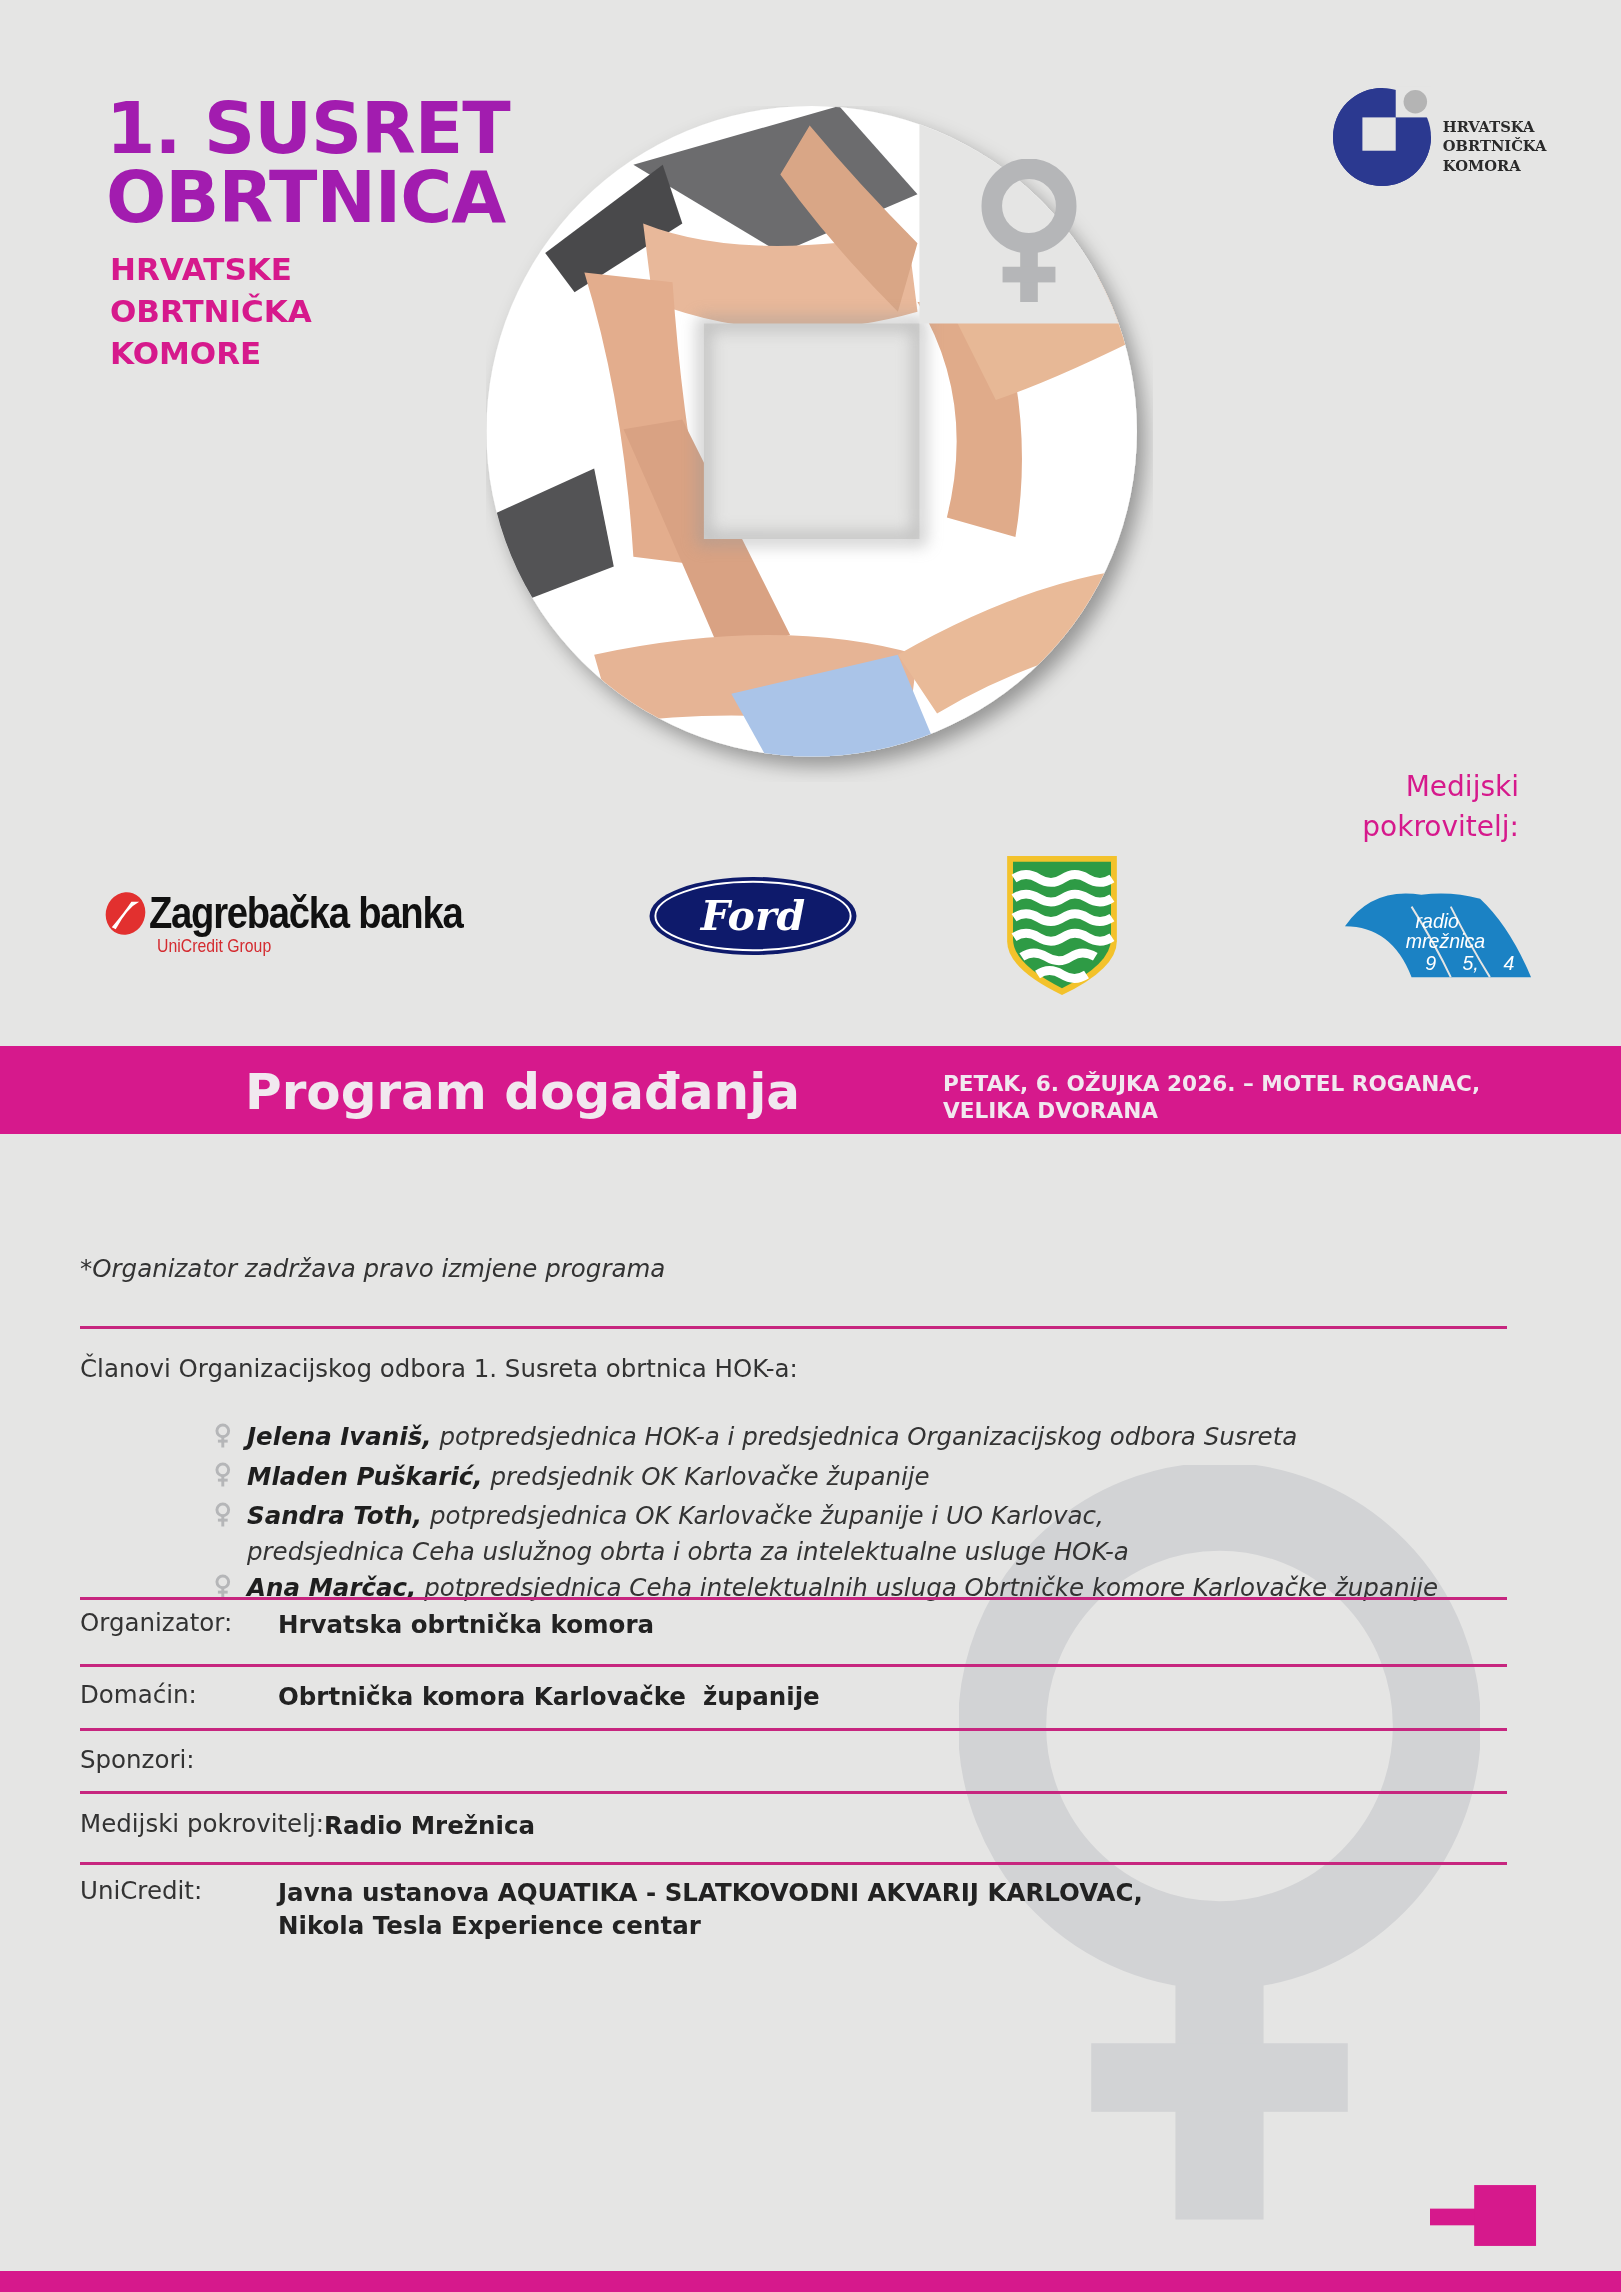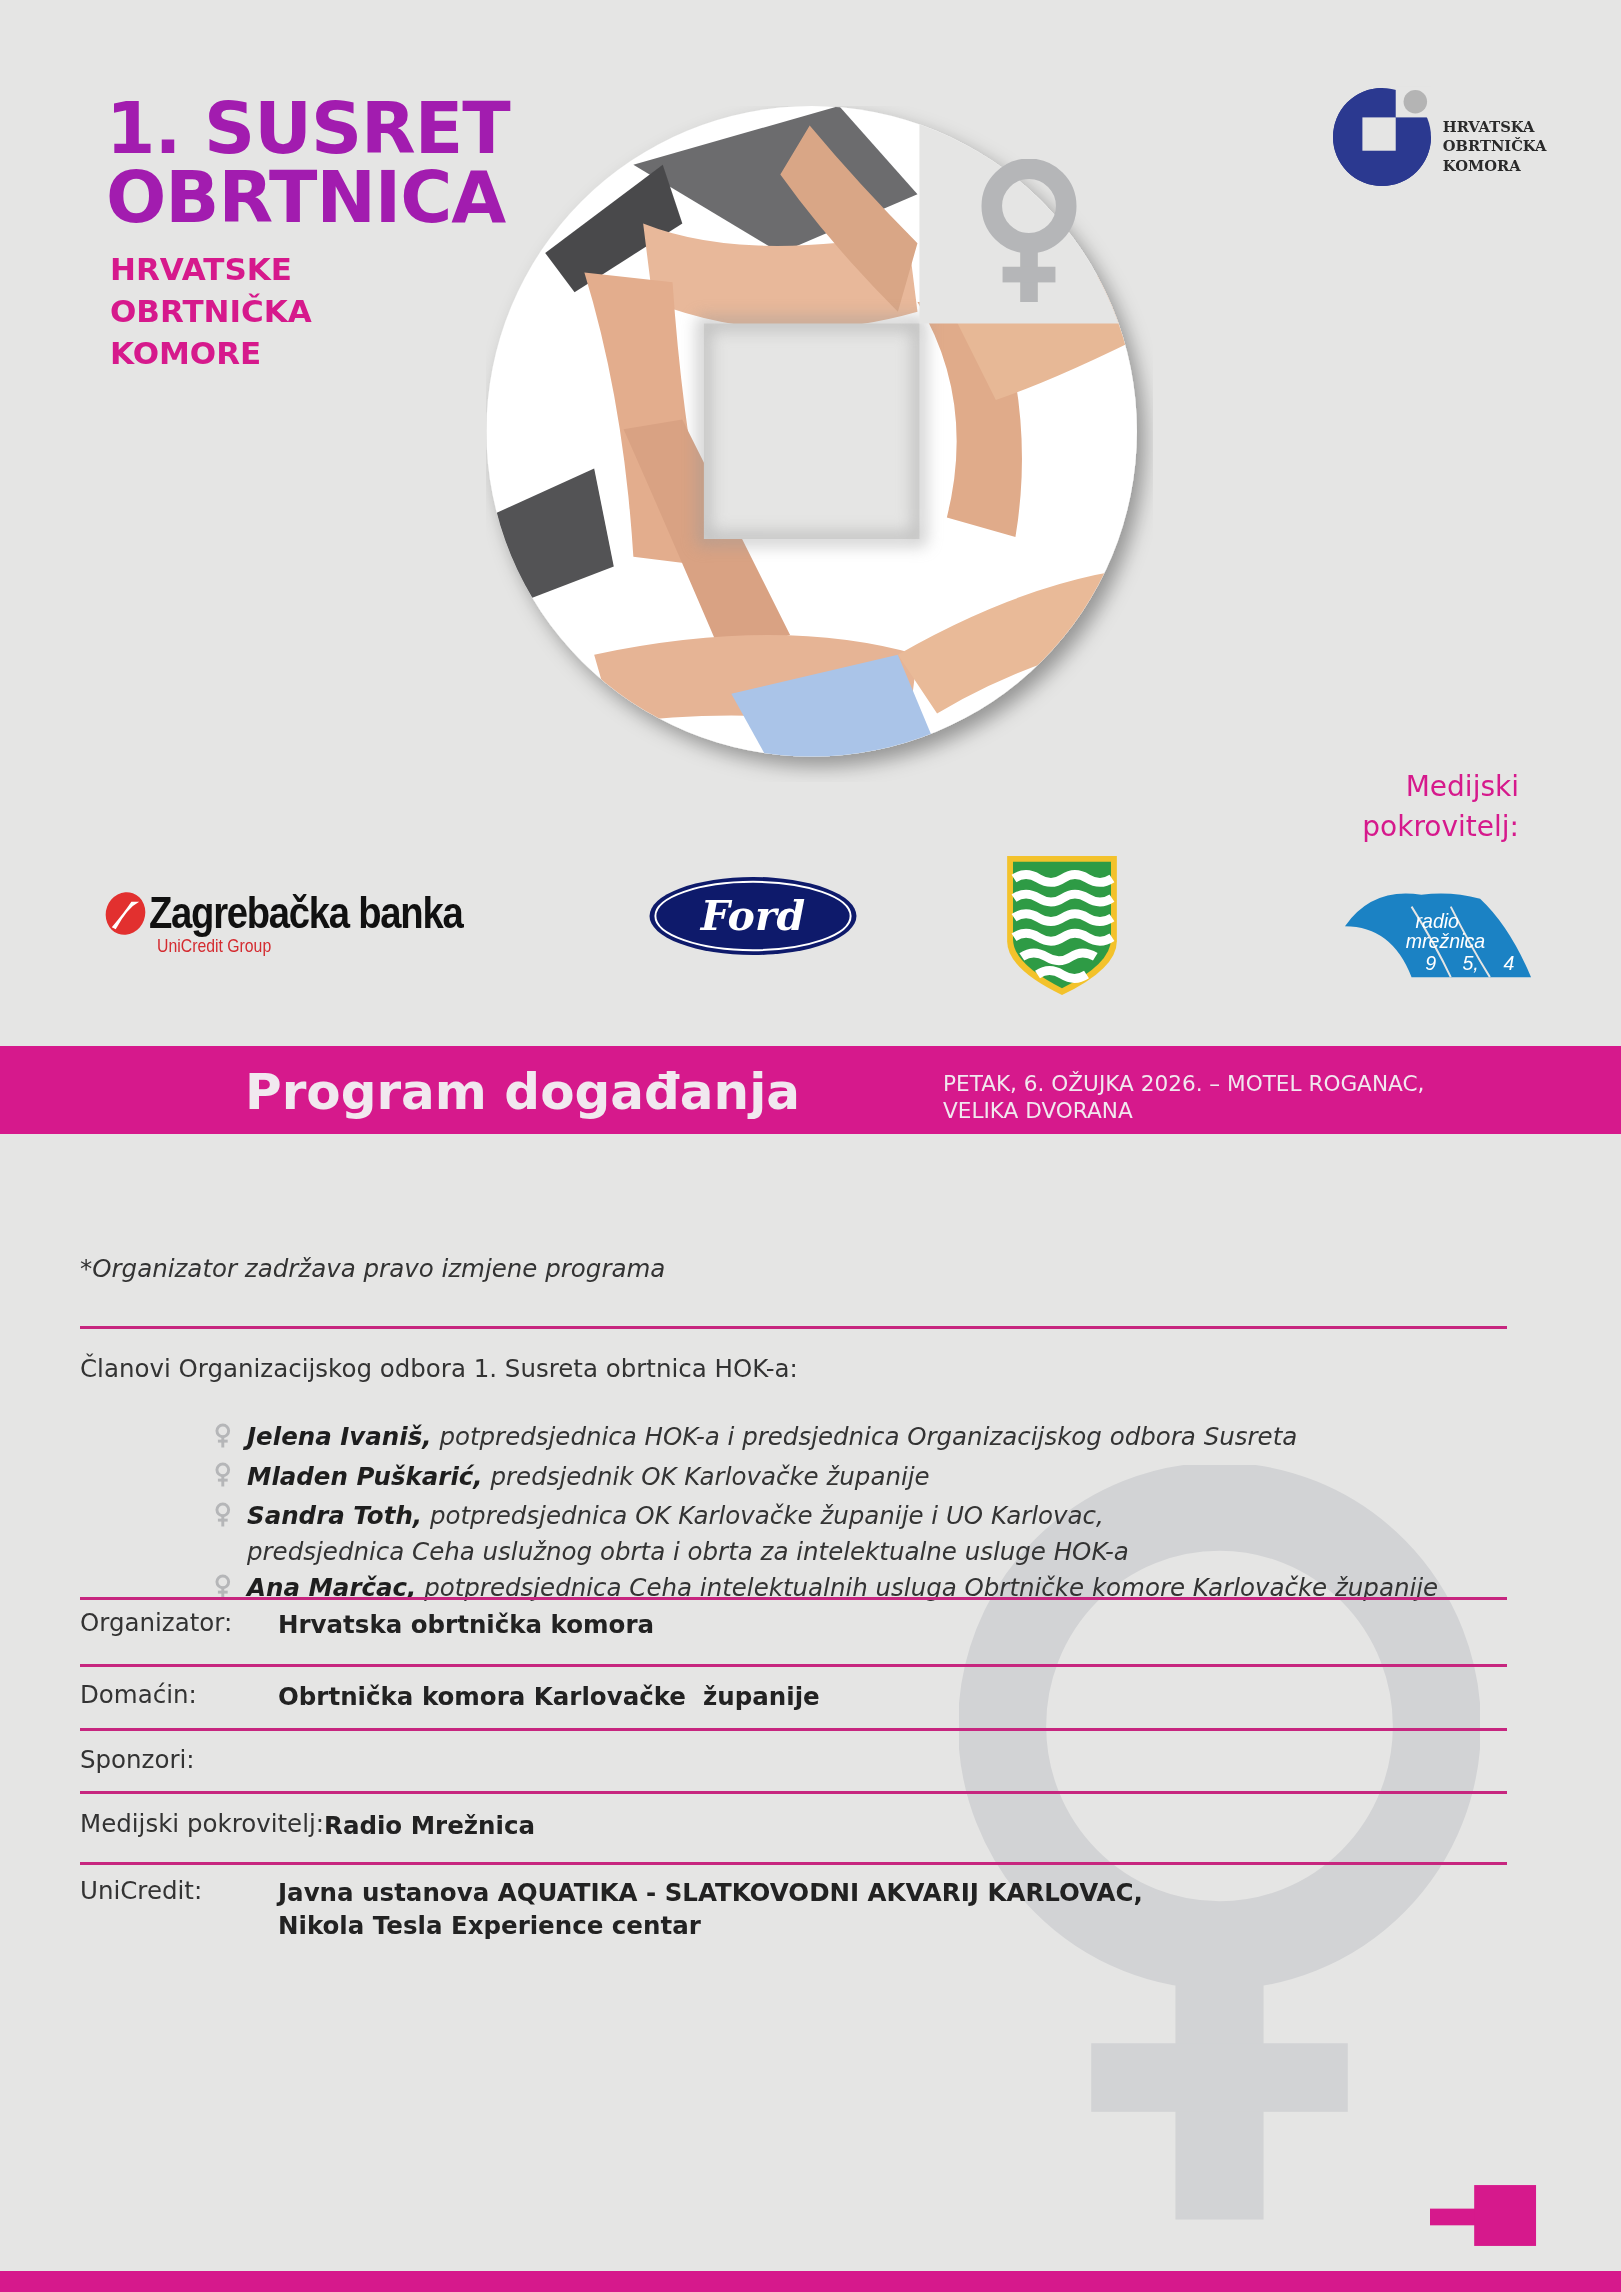--- a/index.html
+++ b/index.html
@@ -27,21 +27,21 @@
   .zaba-name { font-family: "Liberation Sans", sans-serif; font-size: 45px; font-weight: bold; letter-spacing: -1.5px; color: #111; transform: scaleX(0.85); transform-origin: left; display:inline-block; }
   .zaba-sub { font-family: "Liberation Sans", sans-serif; font-size: 18.6px; color: #d42a2f; margin-left: 55px; margin-top: -3.9px; transform: scaleX(0.85); transform-origin: left; }
   .ford { left: 647px; top: 875px; }
   .shield { left: 1004px; top: 853px; }
   .media-label { left: 1313px; top: 767px; width: 206px; text-align: right; color: #d6198c; font-size: 28px; line-height: 40px; }
   .radio { left: 1343px; top: 887px; }
 
   
   .banner { left: 0; top: 1046px; width: 1621px; height: 88px; background: #d6198c; }
   .banner-title { left: 245px; top: 1063px; color: #f1e8ef; font-weight: bold; font-size: 50px; line-height: 59px; }
-  .banner-date { left: 943px; top: 1071px; color: #f1e8ef; font-weight: normal; font-size: 21.6px; line-height: 26.5px; }
+  .banner-date { left: 943px; top: 1071px; color: #f1e8ef; font-weight: bold; font-size: 21.6px; line-height: 26.5px; }
 
   
   .female-big { left: 959px; top: 1465px; }
 
   
   .note { left: 80px; top: 1254px; font-style: italic; font-size: 24.5px; color: #333; }
   .rule { left: 80px; width: 1427px; height: 2.9px; background: #c7267f; }
   .members-title { left: 80px; top: 1354px; font-size: 24.5px; color: #333; }
   .members { left: 214px; top: 1417px; font-size: 24.5px; line-height: 33px; color: #333; }
   .members .item { display: flex; align-items: center; font-style: italic; }

